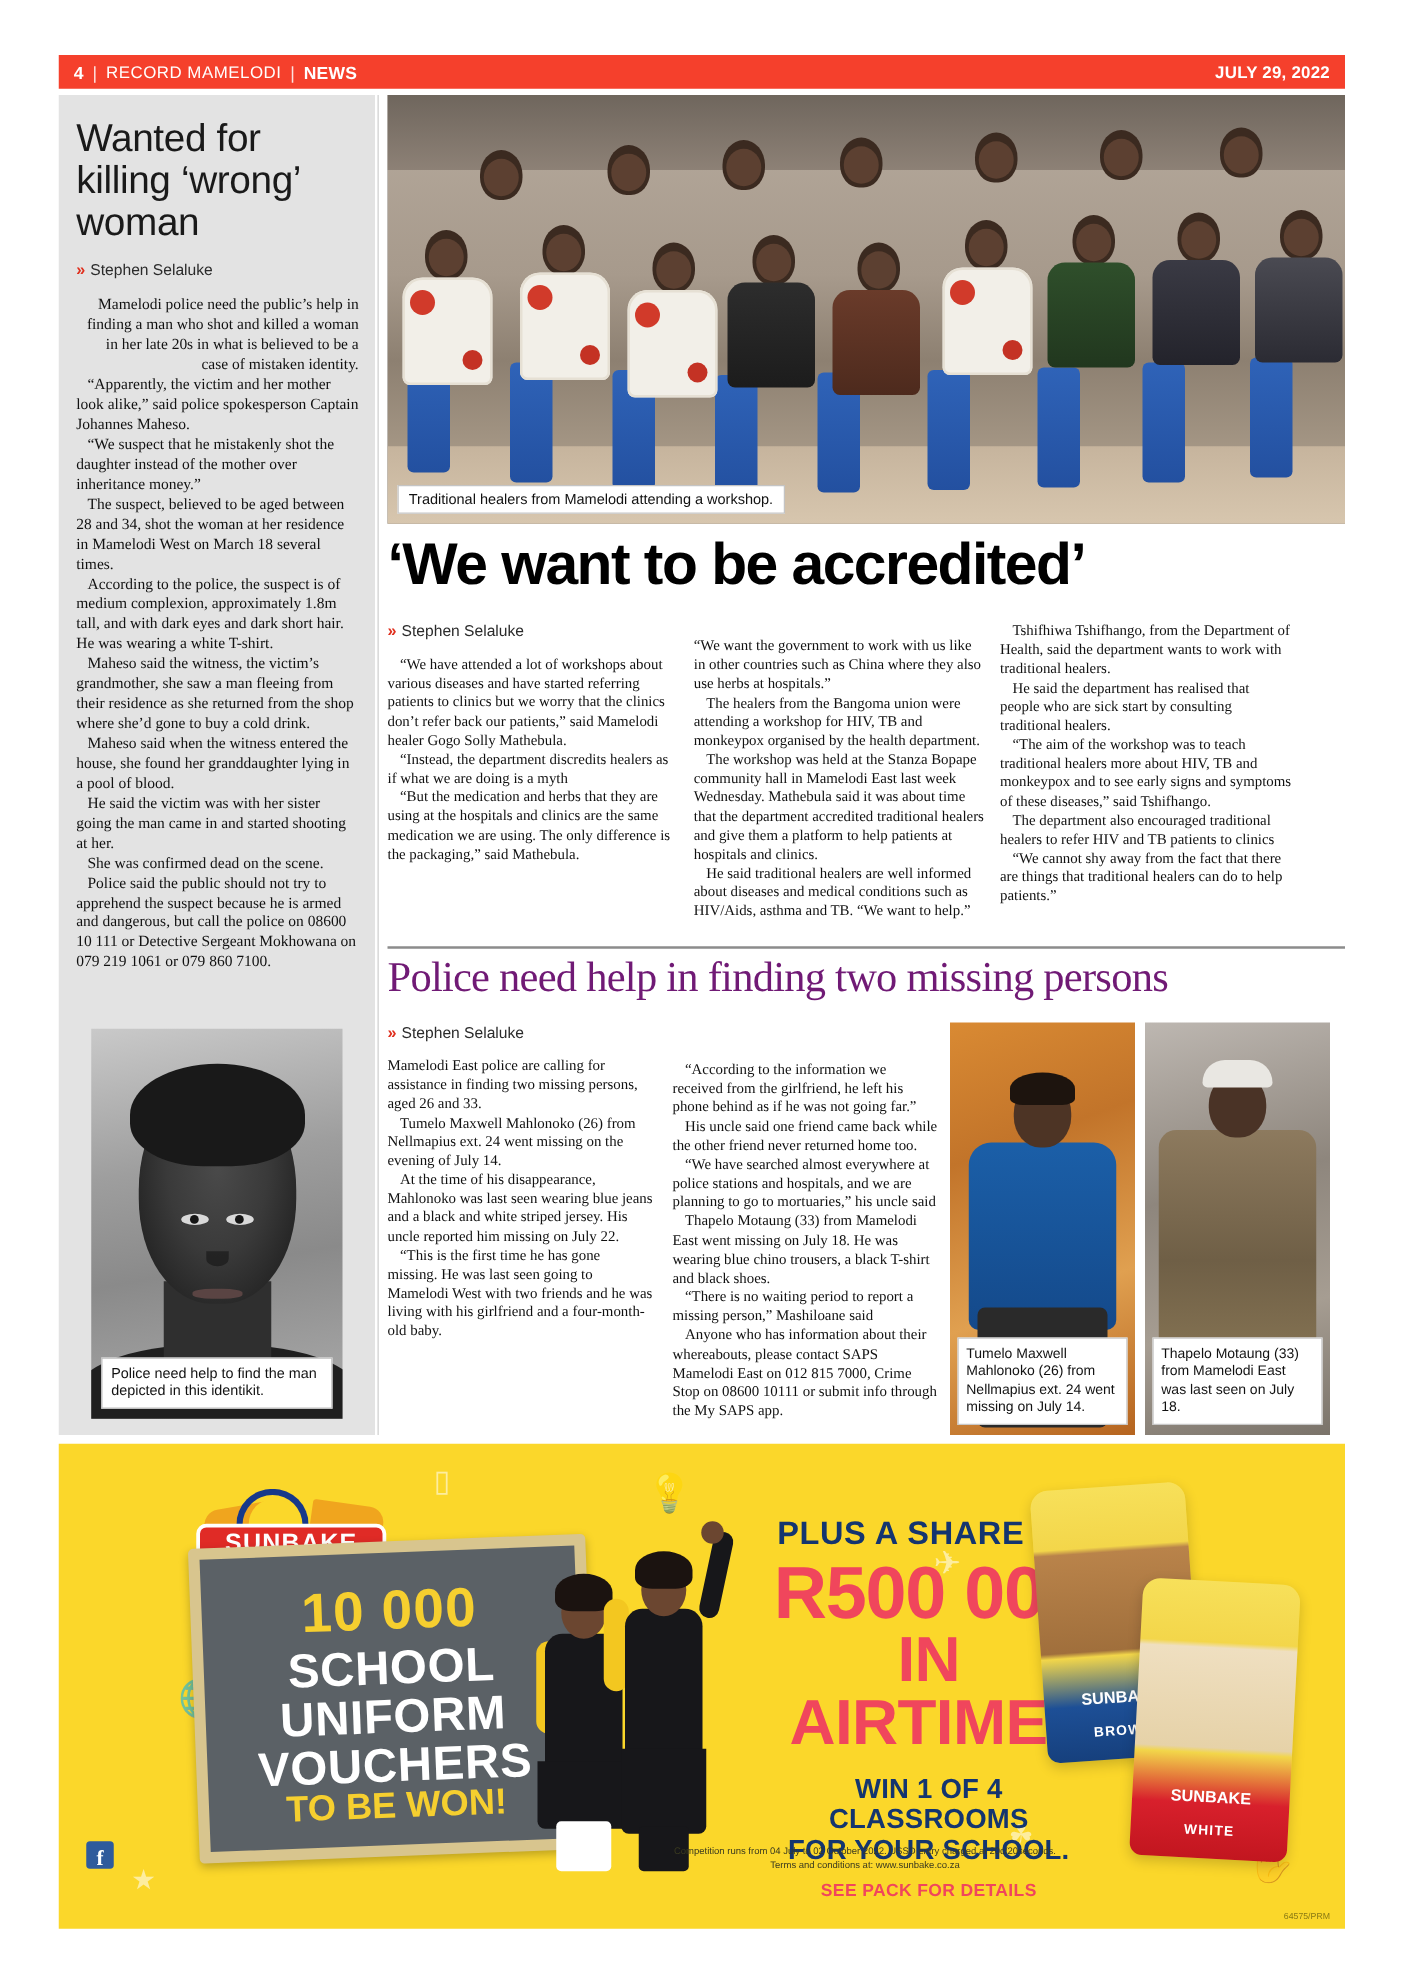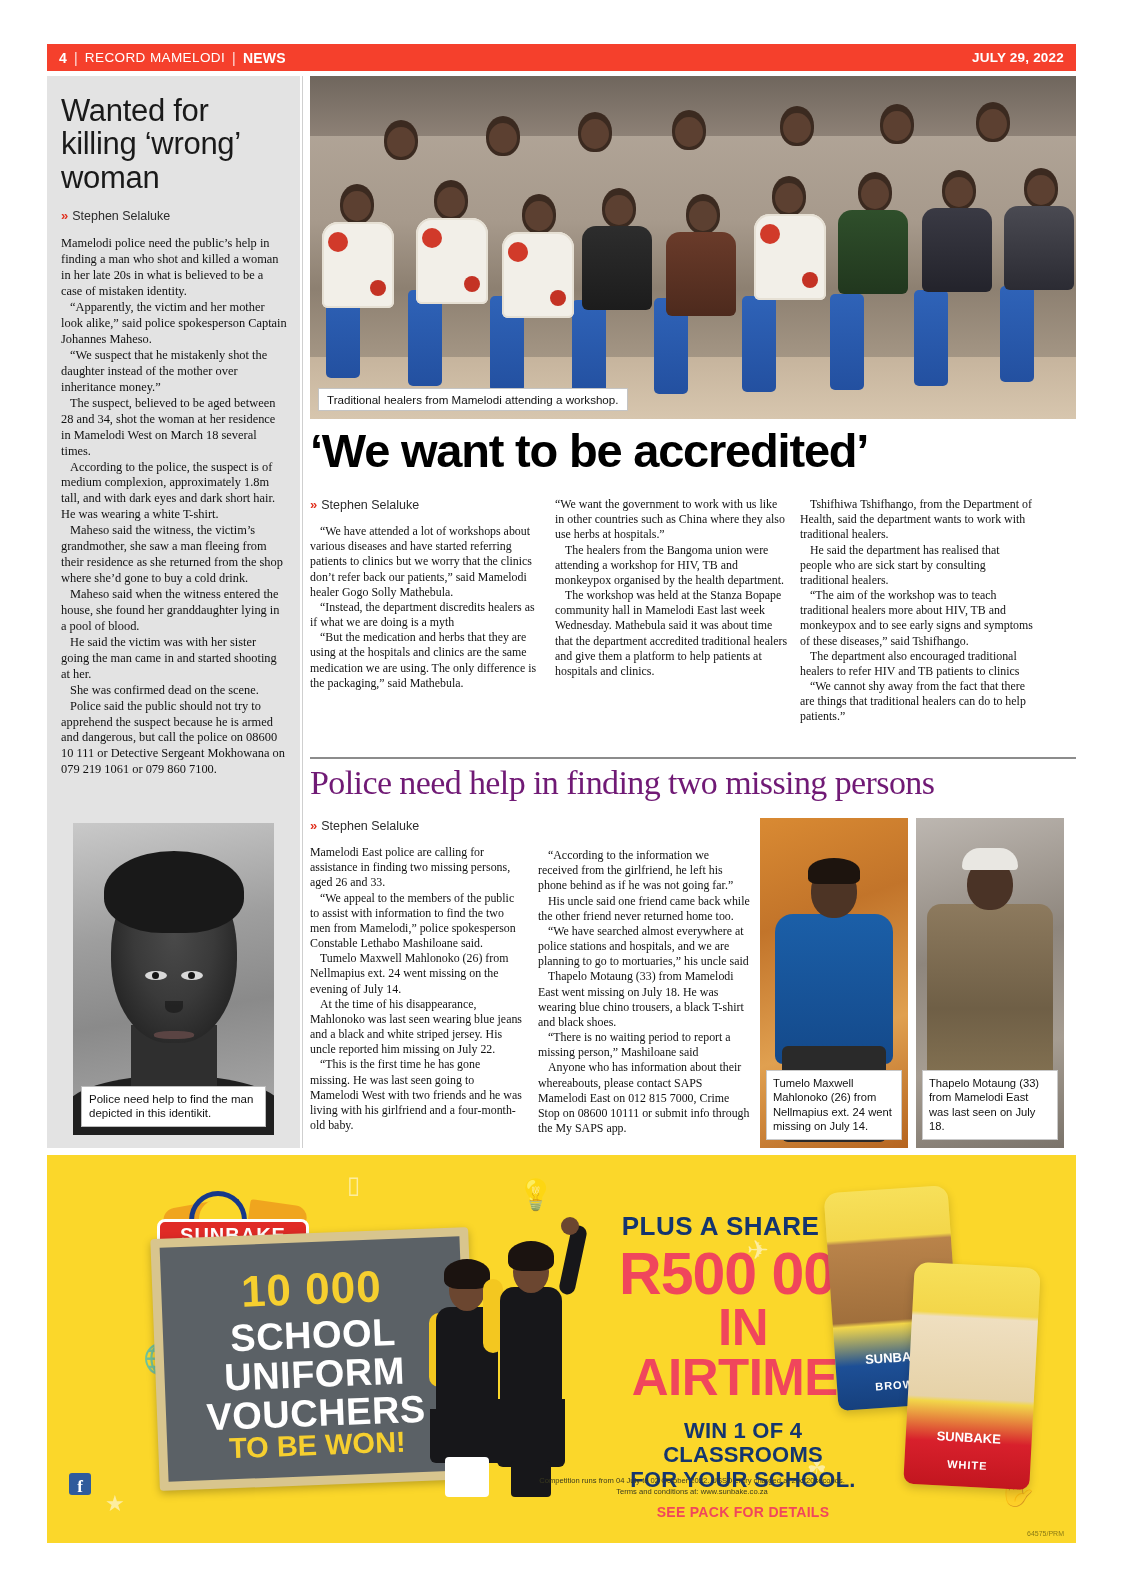--- a/index.html
+++ b/index.html
@@ -51,21 +51,21 @@
     font-family:"Liberation Sans", sans-serif;
     font-size:12.5px; color:#2b2b2b; margin-top:14px;
   }
   .byline .chev { color:#e0301e; font-size:13px; letter-spacing:-2px; font-weight:bold;}
   .lc-body {
     margin-top:13px;
     font-size:12.4px; line-height:1.285;
     text-align:left; color:#111;
   }
   .lc-body p { margin:0; text-indent:9px; }
-  .lc-body p.first { text-indent:0; }
+  .lc-body p.first { text-indent:0;text-align:right; }
 
   
   .identikit {
     position:absolute; left:73px; top:823px; width:201px; height:312px;
     background:linear-gradient(170deg,#c9c9c9 0%,#9e9e9e 35%,#8a8a8a 60%,#adadad 100%);
     overflow:hidden;
   }
   .ik-face {
     position:absolute; left:50%; top:38px; transform:translateX(-50%);
     width:126px; height:182px; border-radius:50% 50% 46% 46%;
@@ -136,21 +136,21 @@
   .hl-accredited {
     position:absolute; left:310px; top:427px; width:766px;
     font-family:"Liberation Sans", sans-serif;
     font-weight:bold; font-size:47px; line-height:1; color:#000;
     letter-spacing:-1.2px;
   }
 
   
   .art1 { position:absolute; left:310px; top:497px; width:766px; height:250px; }
   .col3 { position:absolute; top:0; width:233px; }
-  .col3.c1 { left:0; } .col3.c2 { left:245px; } .col3.c3 { left:490px; }
+  .col3.c1 { left:0; } .col3.c2 { left:245px;margin-top:12px; } .col3.c3 { left:490px; }
   .art-body { font-size:11.9px; line-height:1.275; color:#111; }
   .art-body p { margin:0; text-indent:10px; }
   .art-body p.first { text-indent:0; }
 
   
   .rule { position:absolute; background:#8c8c8c; }
   .rule-1 { left:310px; top:757px; width:766px; height:2px; }
   .rule-col { left:302px; top:76px; width:1px; height:1072px; background:#cfcfcf; }
 
   
@@ -394,20 +394,21 @@
         <p>“We have attended a lot of workshops about various diseases and have started referring patients to clinics but we worry that the clinics don’t refer back our patients,” said Mamelodi healer Gogo Solly Mathebula.</p>
         <p>“Instead, the department discredits healers as if what we are doing is a myth</p>
         <p>“But the medication and herbs that they are using at the hospitals and clinics are the same medication we are using. The only difference is the packaging,” said Mathebula.</p>
       </div>
     </div>
     <div class="col3 c2">
       <div class="art-body">
         <p class="first">“We want the government to work with us like in other countries such as China where they also use herbs at hospitals.”</p>
         <p>The healers from the Bangoma union were attending a workshop for HIV, TB and monkeypox organised by the health department.</p>
         <p>The workshop was held at the Stanza Bopape community hall in Mamelodi East last week Wednesday. Mathebula said it was about time that the department accredited traditional healers and give them a platform to help patients at hospitals and clinics.</p>
+        <p>He said traditional healers are well informed about diseases and medical conditions such as HIV/Aids, asthma and TB. “We want to help.”</p>
       </div>
     </div>
     <div class="col3 c3">
       <div class="art-body">
         <p>Tshifhiwa Tshifhango, from the Department of Health, said the department wants to work with traditional healers.</p>
         <p>He said the department has realised that people who are sick start by consulting traditional healers.</p>
         <p>“The aim of the workshop was to teach traditional healers more about HIV, TB and monkeypox and to see early signs and symptoms of these diseases,” said Tshifhango.</p>
         <p>The department also encouraged traditional healers to refer HIV and TB patients to clinics</p>
         <p>“We cannot shy away from the fact that there are things that traditional healers can do to help patients.”</p>
       </div>
@@ -419,21 +420,20 @@
   <div class="hl-police">Police need help in finding two missing persons</div>
 
   <div class="art2">
     <div class="a2col c1">
       <div class="byline" style="margin-top:0;">
         <span class="chev">»</span>
         <span>Stephen Selaluke</span>
       </div>
       <div class="art-body" style="margin-top:12px;">
         <p class="first">Mamelodi East police are calling for assistance in finding two missing persons, aged 26 and 33.</p>
-        <p>“We appeal to the members of the public to assist with information to find the two men from Mamelodi,” police spokesperson Constable Lethabo Mashiloane said.</p>
         <p>Tumelo Maxwell Mahlonoko (26) from Nellmapius ext. 24 went missing on the evening of July 14.</p>
         <p>At the time of his disappearance, Mahlonoko was last seen wearing blue jeans and a black and white striped jersey. His uncle reported him missing on July 22.</p>
         <p>“This is the first time he has gone missing. He was last seen going to Mamelodi West with two friends and he was living with his girlfriend and a four-month-old baby.</p>
       </div>
     </div>
     <div class="a2col c2">
       <div class="art-body" style="margin-top:30px;">
         <p>“According to the information we received from the girlfriend, he left his phone behind as if he was not going far.”</p>
         <p>His uncle said one friend came back while the other friend never returned home too.</p>
         <p>“We have searched almost everywhere at police stations and hospitals, and we are planning to go to mortuaries,” his uncle said</p>

